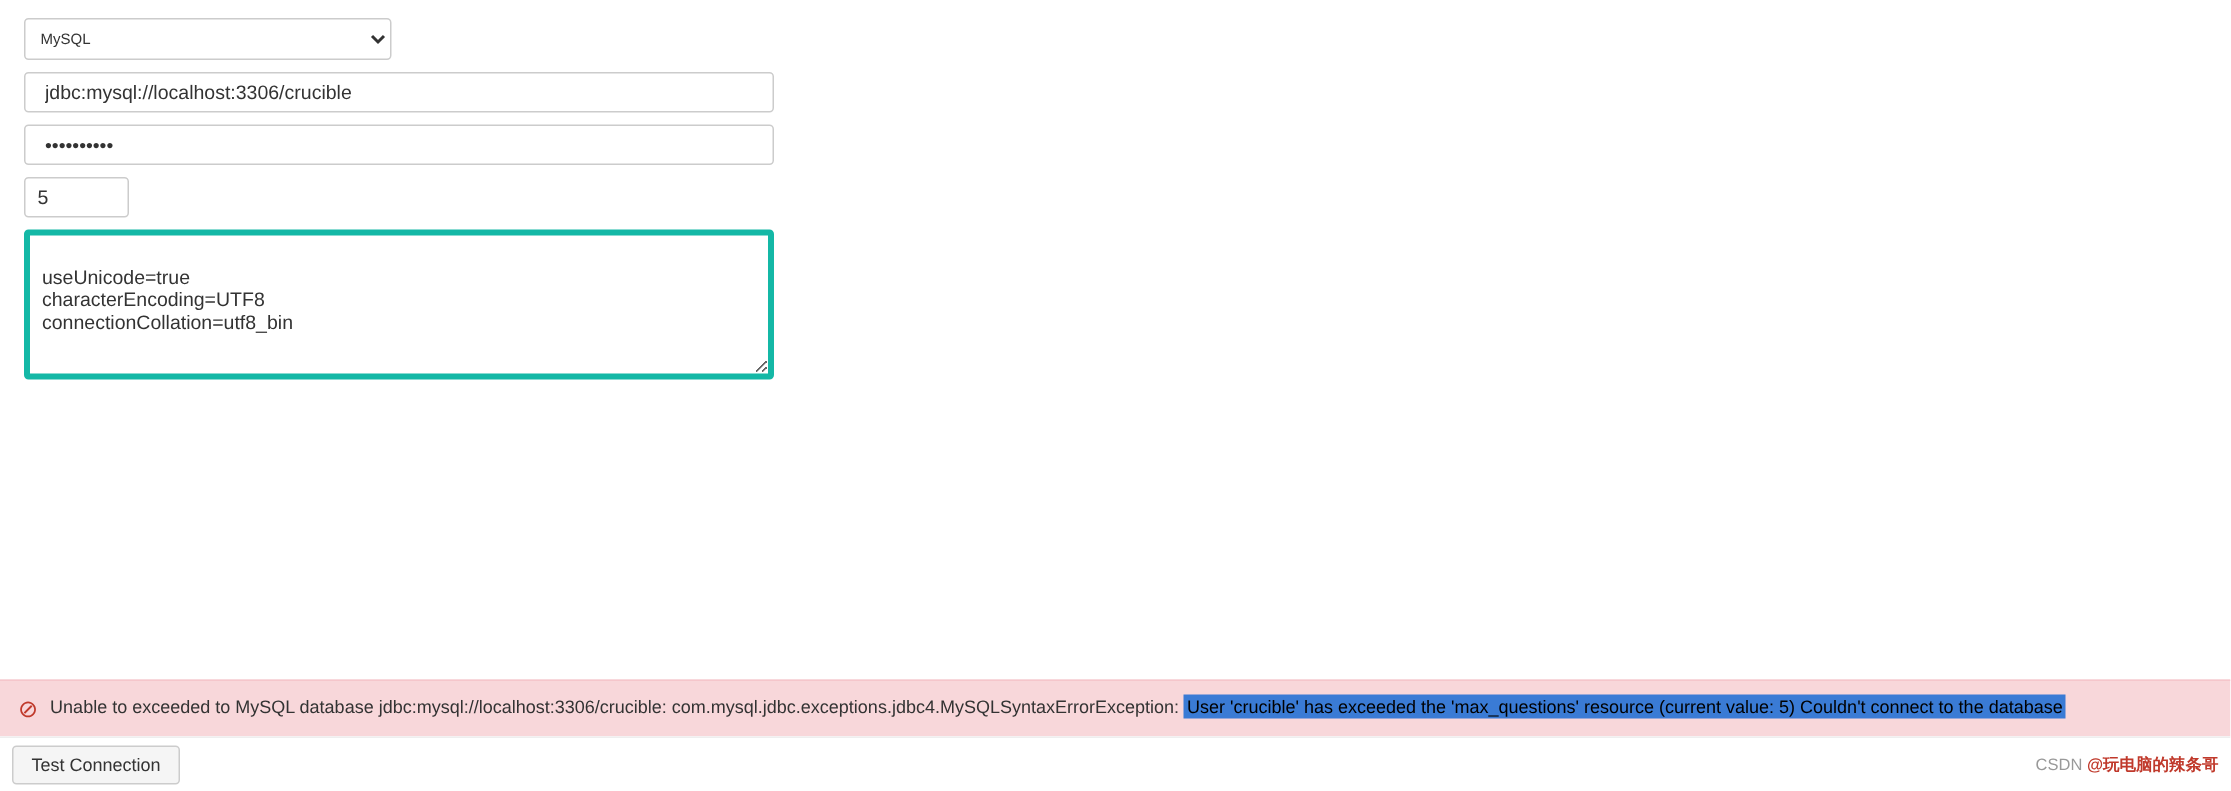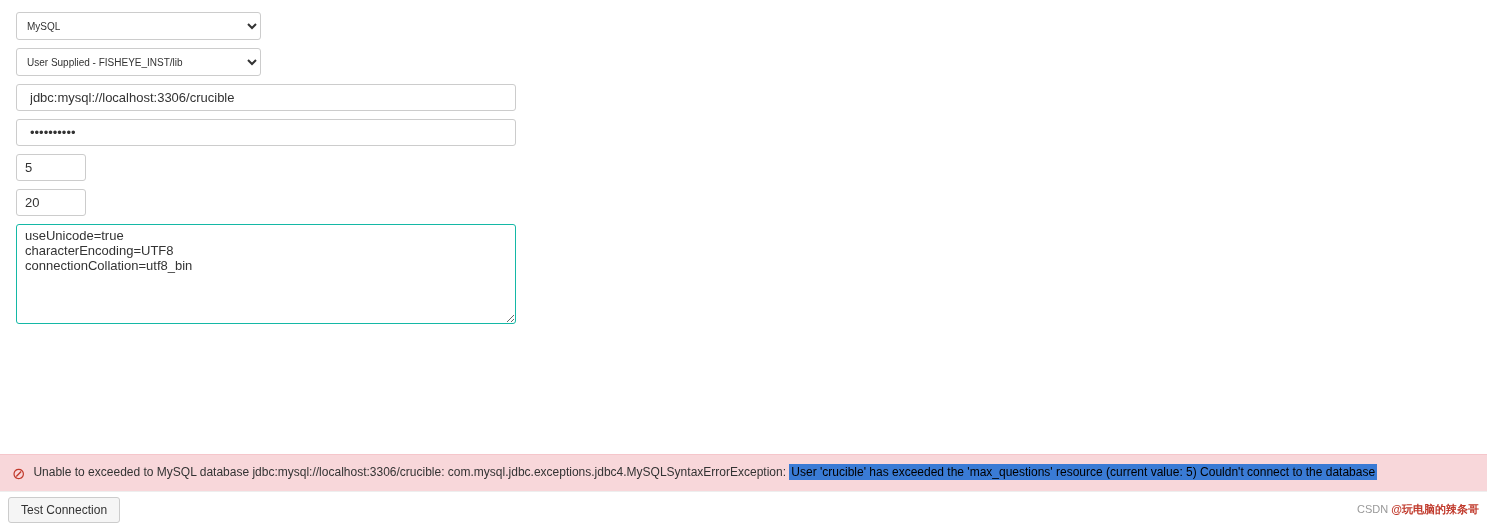--- a/index.html
+++ b/index.html
@@ -52,23 +52,23 @@
       padding-left: 13px;
     }
 
     input[type="number"] {
       width: 70px;
     }
 
     textarea {
       width: 500px;
       height: 100px;
-      border: 1px solid #14b8a6;
+      border: 4px solid #14b8a6;
       border-radius: 3px;
-      padding: 3px 8px;
+      padding: 20px 8px;
       font-size: 13px;
       color: #333;
       resize: vertical;
       outline: none;
       font-family: Arial, sans-serif;
     }
 
     .error-bar {
       position: absolute;
       bottom: 36px;
@@ -138,40 +138,34 @@
     }
   </style>
 </head>
 <body>
 
 <div class="main-content">
   <div class="form-group">
     <select><option>MySQL</option><option>PostgreSQL</option><option>Oracle</option><option>SQL Server</option></select>
   </div>
 
-  <div class="form-group">
-    <select><option>User Supplied - FISHEYE_INST/lib</option></select>
-  </div>
 
   <div class="form-group">
     <input type="text" value="jdbc:mysql://localhost:3306/crucible" style="">
   </div>
 
 
   <div class="form-group">
     <input type="password" value="••••••••••" style="">
   </div>
 
   <div class="form-group">
     <input type="number" value="5" style="">
   </div>
 
-  <div class="form-group">
-    <input type="number" value="20" style="">
-  </div>
 
   <div class="form-group">
     <textarea style="">useUnicode=true
 characterEncoding=UTF8
 connectionCollation=utf8_bin</textarea>
   </div>
 </div>
 
 <div class="error-bar">
   <span class="error-icon">⊘</span>

